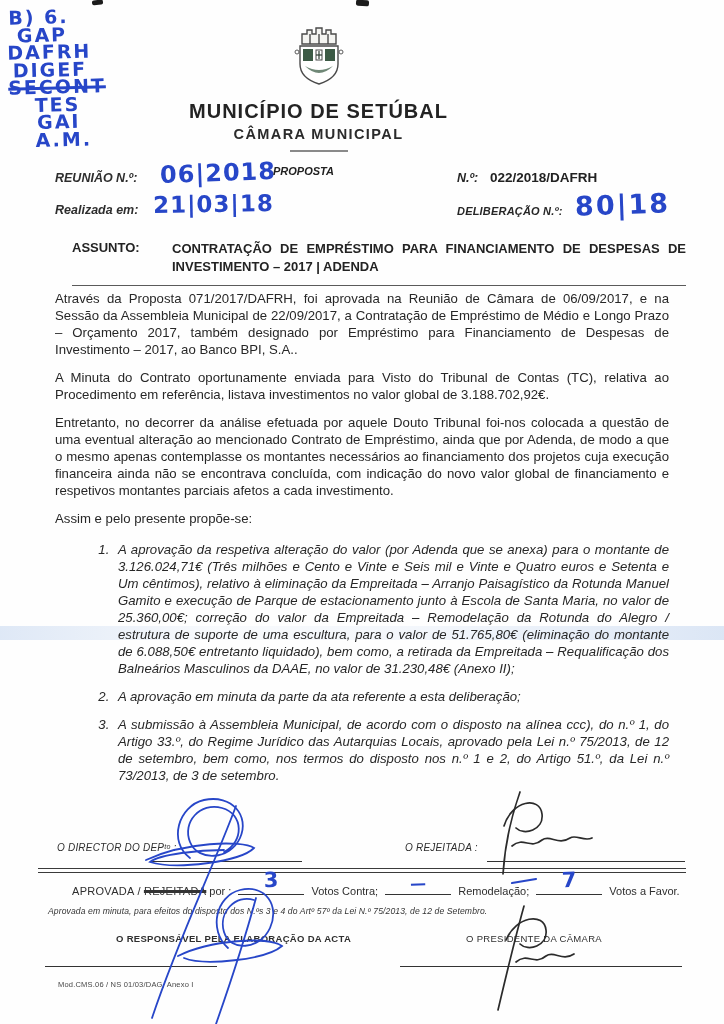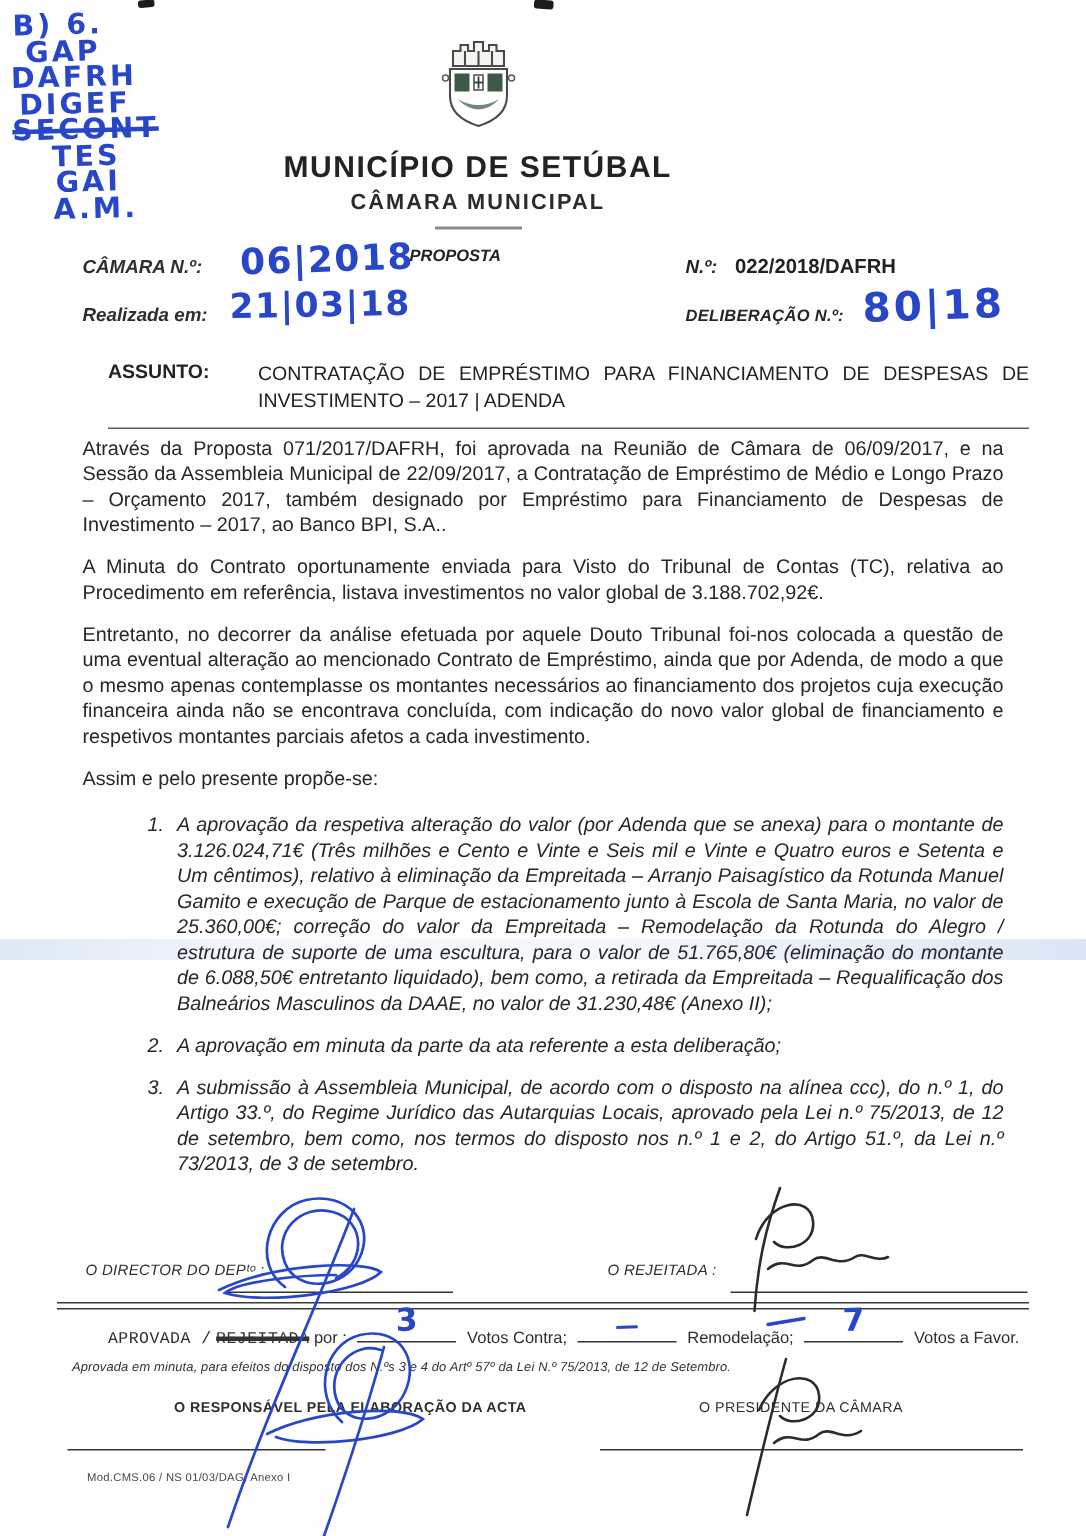--- a/index.html
+++ b/index.html
@@ -46,35 +46,35 @@
   .meta .row2l{position:absolute;left:0;top:40px;}
   .meta .hv2{position:absolute;left:98px;top:28px;font-size:23px;transform:rotate(-1deg);letter-spacing:1px;}
   .meta .numlab{position:absolute;left:402px;top:8px;font-style:italic;font-weight:700;}
   .meta .numval{position:absolute;left:435px;top:7px;font-weight:700;font-size:13.5px;color:#222;}
   .meta .delib{position:absolute;left:402px;top:42px;font-style:italic;font-weight:700;font-size:11px;letter-spacing:.2px;}
   .meta .hv3{position:absolute;left:520px;top:26px;font-size:27px;transform:rotate(-2deg);letter-spacing:2px;}
   
   .assunto{position:absolute;left:72px;top:240px;width:614px;display:flex;
     border-bottom:1.6px solid #5a5a5a;padding-bottom:9px;}
   .assunto .alab{width:100px;font-weight:700;font-size:13px;color:#232323;}
-  .assunto .atext{flex:1;font-weight:400;font-size:13px;line-height:18px;color:#232323;}
+  .assunto .atext{flex:1;font-weight:700;font-size:13px;line-height:18px;color:#232323;}
   .assunto .l1{text-align:justify;text-align-last:justify;}
   
   .bodytext{position:absolute;left:55px;top:290px;width:614px;
     font-size:13.2px;line-height:17px;text-align:justify;color:#272727;}
   .bodytext p{margin:0 0 11px 0;}
   .bodytext ol{margin:14px 0 0 0;padding-left:58px;font-style:italic;}
   .bodytext li{padding-left:5px;margin-bottom:11px;}
   
   .sig-label{position:absolute;font-size:10px;font-style:italic;color:#2e2e2e;letter-spacing:.2px;}
   .sig-line{position:absolute;border-bottom:1.4px solid #333;}
   .dbl-rule{position:absolute;left:38px;top:868px;width:648px;height:3px;
     border-top:1.6px solid #3a3a3a;border-bottom:1.6px solid #3a3a3a;}
   .voting{position:absolute;left:72px;top:880px;width:600px;font-size:11px;color:#2e2e2e;white-space:nowrap;}
-  .voting .small-caps{letter-spacing:.3px;font-family:Liberation Mono, monospace;}
+  .voting .small-caps{letter-spacing:.3px;}
   .voting .struck{text-decoration:line-through;text-decoration-thickness:3px;color:#333;margin-top:16px;}
   .slot{display:inline-block;border-bottom:1.1px solid #333;width:66px;text-align:center;
     position:relative;margin:0 4px;vertical-align:baseline;height:14px;}
   .slot .ink{position:absolute;left:0;right:0;top:-12px;font-size:21px;transform:rotate(-2deg);}
   .slot .ink.dash{top:-6px;font-size:16px;font-weight:700;}
   .minuta-note{position:absolute;left:48px;top:906px;font-size:8.6px;font-style:italic;color:#333;letter-spacing:.1px;}
   .small-sig-label{position:absolute;font-size:9.5px;color:#2e2e2e;letter-spacing:.3px;}
   .form-ref{position:absolute;left:58px;top:980px;font-size:7.5px;color:#474747;letter-spacing:.2px;}
   .sig-overlay{position:absolute;left:0;top:780px;width:724px;height:244px;pointer-events:none;}
 </style>
@@ -119,21 +119,21 @@
         <circle cx="7" cy="30" r="2" fill="none" stroke="#5a5a5a" stroke-width="1"></circle>
         <circle cx="51" cy="30" r="2" fill="none" stroke="#5a5a5a" stroke-width="1"></circle>
       </g>
     </svg>
     <div class="muni-title">MUNICÍPIO DE SETÚBAL</div>
     <div class="council-title">CÂMARA MUNICIPAL</div>
     <div class="header-dash"></div>
   </div>
 
   <div class="meta">
-    <span class="lab row1l">CÂMARA N.º:</span>
+    <span class="lab row1l">REUNIÃO N.º:</span>
     <span class="ink hv1">06|2018</span>
     <span class="proposta">PROPOSTA</span>
     <span class="lab row2l">Realizada em:</span>
     <span class="ink hv2">21|03|18</span>
     <span class="numlab">N.º:</span>
     <span class="numval">022/2018/DAFRH</span>
     <span class="delib">DELIBERAÇÃO N.º:</span>
     <span class="ink hv3">80|18</span>
   </div>
 

